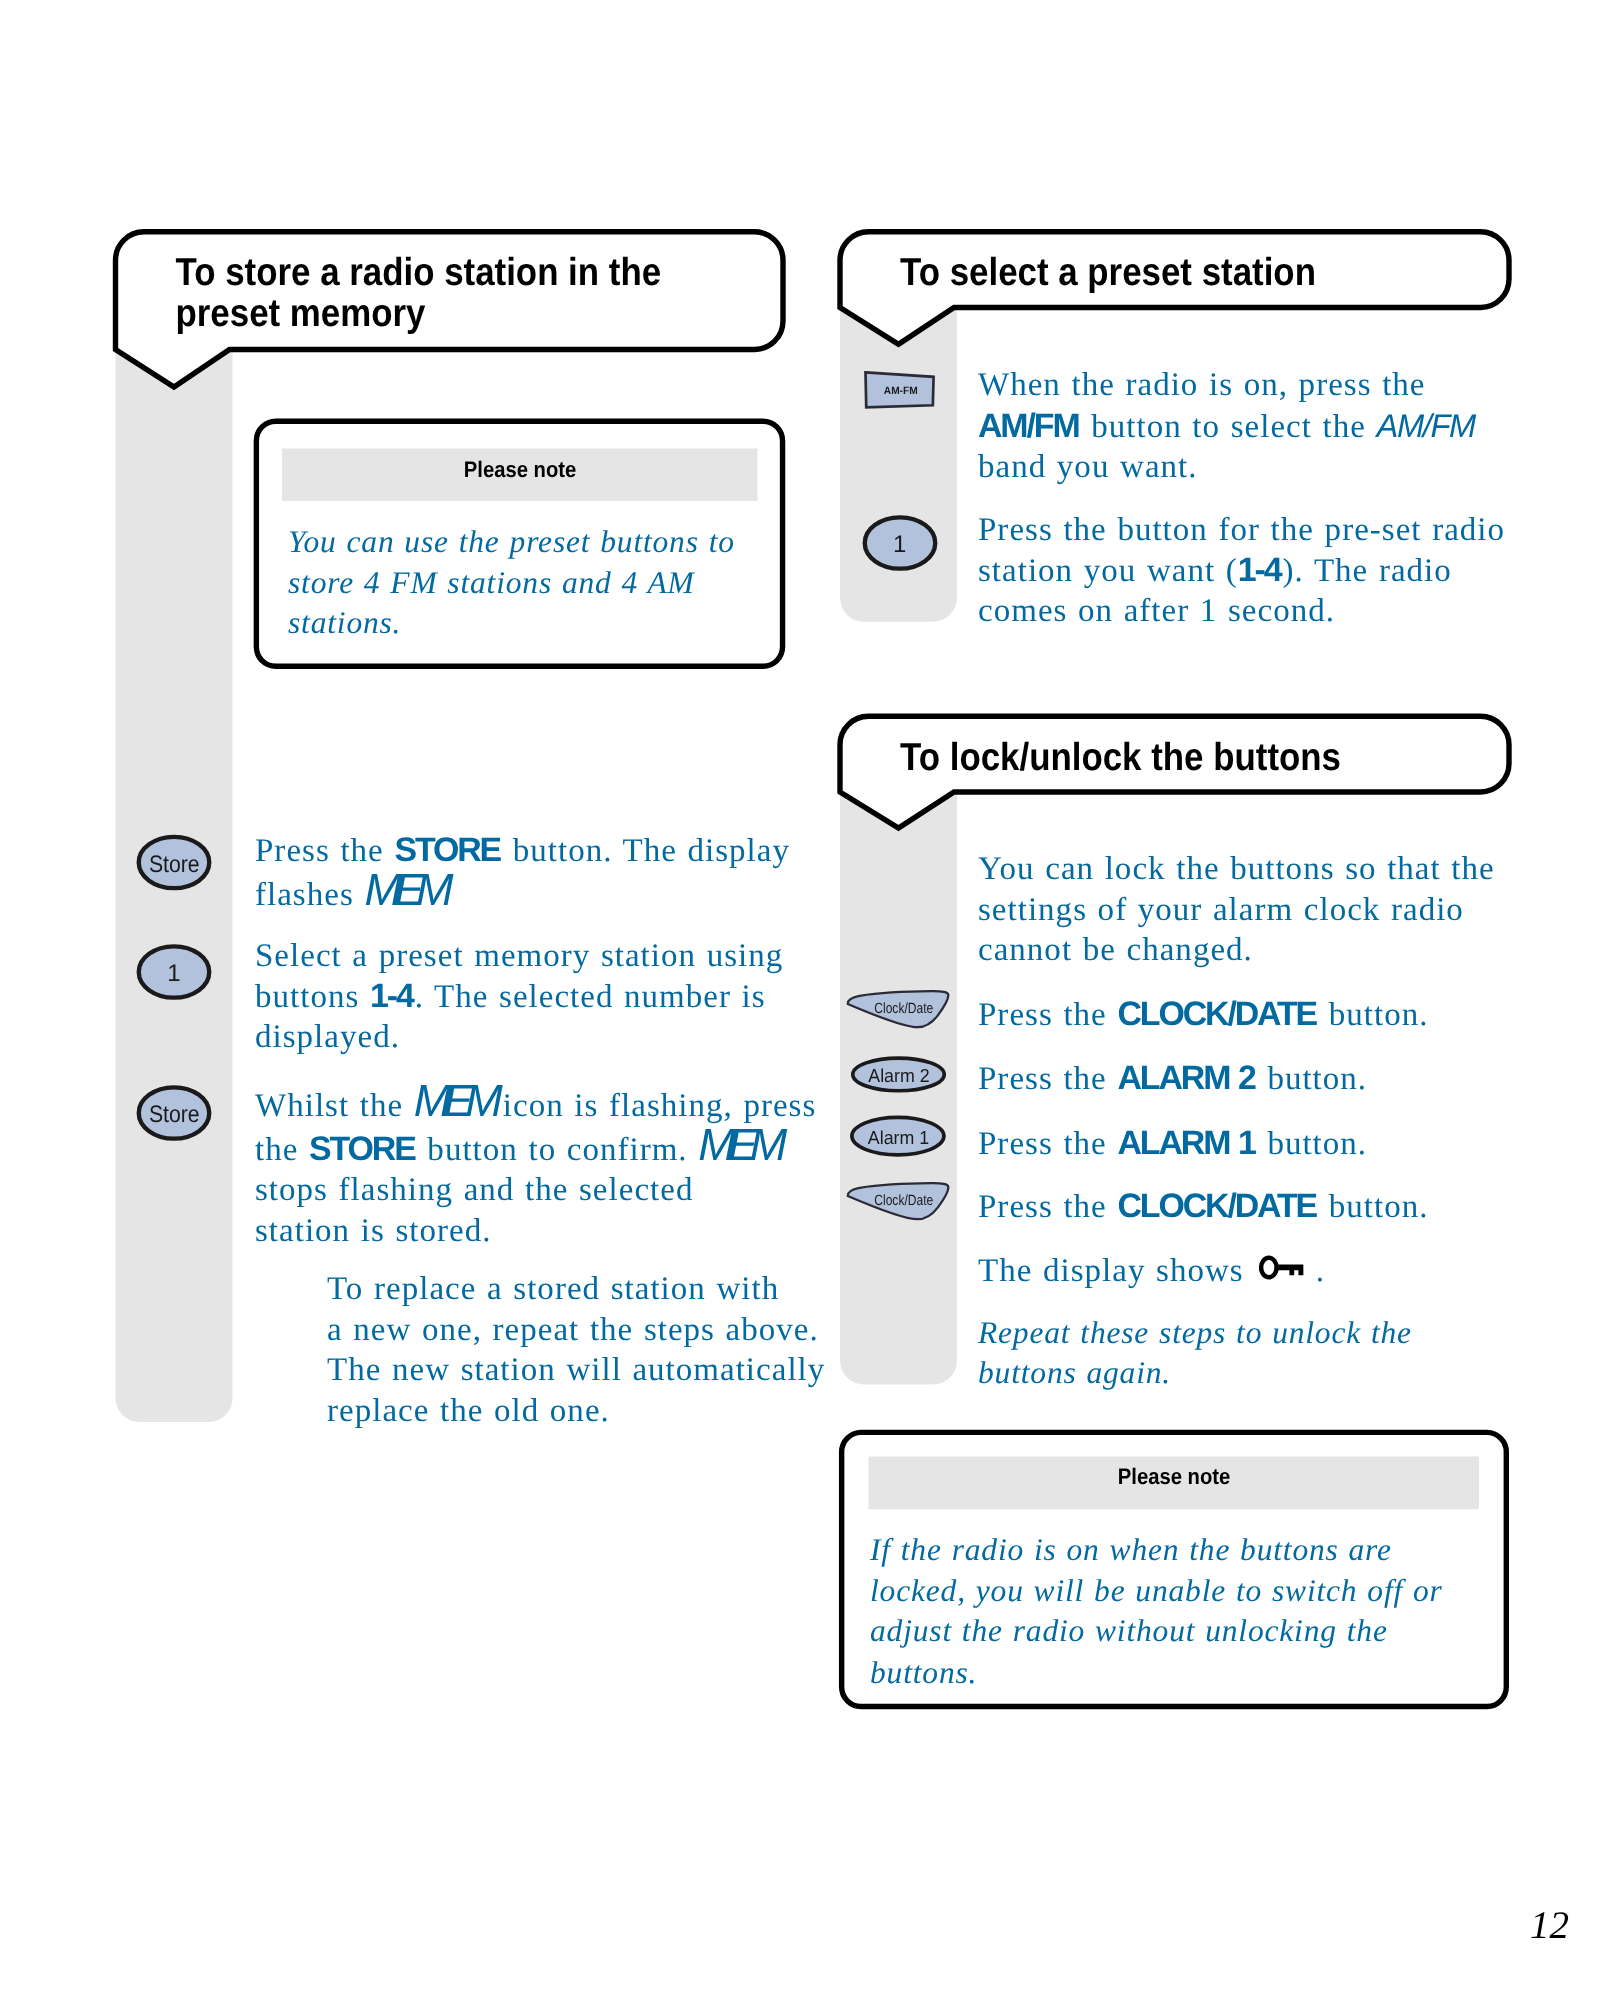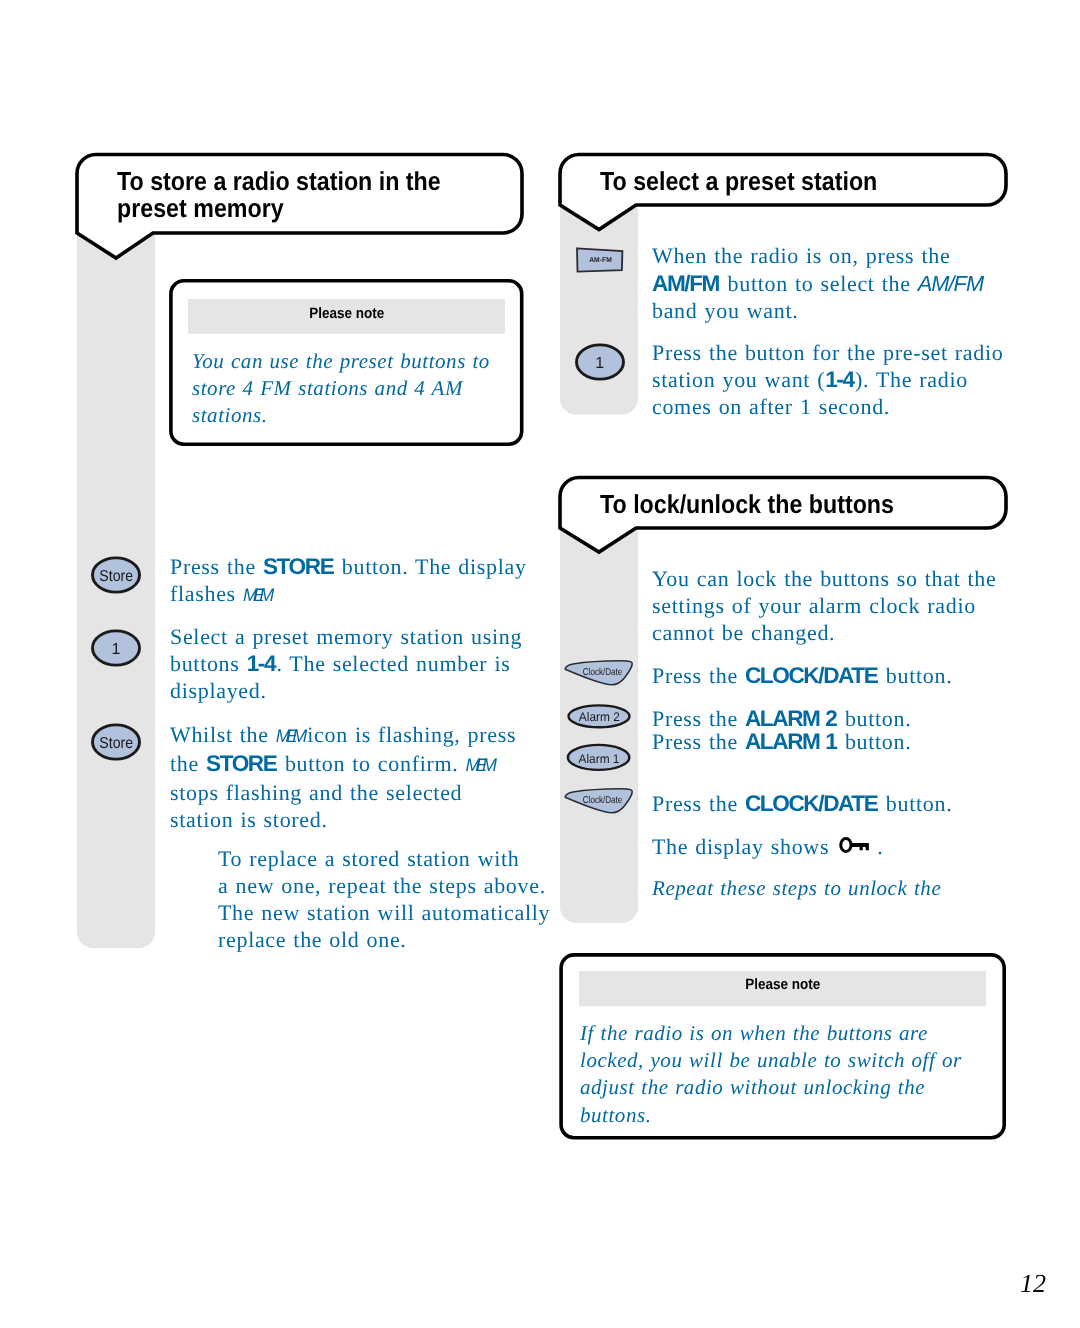--- a/index.html
+++ b/index.html
@@ -6,21 +6,21 @@
   body{width:1080px;height:1328px;font-family:"Liberation Serif",serif;position:relative;overflow:hidden;}
   .page{position:absolute;left:0;top:0;width:904px;height:1328px;}
   svg.lyr{position:absolute;left:0;top:0;width:1080px;height:1328px;overflow:visible;}
   .abs{position:absolute;}
   .htitle{font-family:"Liberation Sans",sans-serif;font-weight:bold;font-size:26px;line-height:27.5px;color:#000;white-space:nowrap;transform:scaleX(0.894);transform-origin:left top;}
   .notehead{font-family:"Liberation Sans",sans-serif;font-weight:bold;font-size:15px;text-align:center;}
   .notehead>span{display:inline-block;transform:scaleX(0.90);}
   .body{font-family:"Liberation Serif",serif;font-size:22px;line-height:27.2px;word-spacing:0.9px;letter-spacing:0.68px;color:#0369a1;}
   .ital{font-style:italic;font-size:21px;word-spacing:0.8px;letter-spacing:0.55px;}
   .ln{white-space:pre;}
-  .mem{font-family:"Liberation Sans",sans-serif;font-style:italic;font-weight:normal;font-size:18px;letter-spacing:-5.3px;padding-right:5.3px;}
+  .mem{font-family:"Liberation Sans",sans-serif;font-style:italic;font-weight:normal;font-size:30px;letter-spacing:-5.3px;padding-right:5.3px;}
   .memw{font-family:"Liberation Sans",sans-serif;font-style:italic;font-weight:normal;font-size:21.8px;letter-spacing:-0.95px;padding-right:0.95px;}
   .sb{font-family:"Liberation Sans",sans-serif;font-weight:bold;font-size:22.6px;letter-spacing:-1.4px;padding-right:1.4px;}
   .btnlabel{font-family:"Liberation Sans",sans-serif;font-size:11px;fill:#1a1a1a;text-anchor:middle;}
   .pageno{font-family:"Liberation Serif",serif;font-style:italic;font-size:26px;}
 </style>
 </head>
 <body>
 
 <div class="page">
 
@@ -117,29 +117,30 @@
       <div class="ln">You can lock the buttons so that the</div>
       <div class="ln">settings of your alarm clock radio</div>
       <div class="ln">cannot be changed.</div>
     </div>
   <div class="abs body" style="left:652px;top:662px;">
       <div class="ln"><span>Press the </span><span class="sb">CLOCK/DATE</span><span> button.</span></div>
     </div>
   <div class="abs body" style="left:652px;top:704.7px;">
       <div class="ln"><span>Press the </span><span class="sb">ALARM 2</span><span> button.</span></div>
     </div>
-  <div class="abs body" style="left:652px;top:728px;">
+  <div class="abs body" style="left:652px;top:748px;">
       <div class="ln"><span>Press the </span><span class="sb">ALARM 1</span><span> button.</span></div>
     </div>
   <div class="abs body" style="left:652px;top:790px;">
       <div class="ln"><span>Press the </span><span class="sb">CLOCK/DATE</span><span> button.</span></div>
     </div>
   <div class="abs body" style="left:652px;top:833px;white-space:nowrap;"><span>The display shows</span><span style="display:inline-block;width:48px;"></span><span>.</span></div>
   <div class="abs body ital" style="left:652px;top:875px;">
       <div class="ln">Repeat these steps to unlock the</div>
+      <div class="ln">buttons again.</div>
     </div>
 
   <div class="abs notehead" style="left:578px;top:976px;width:410px;"><span>Please note</span></div>
   <div class="abs body ital" style="left:580px;top:1020px;">
       <div class="ln">If the radio is on when the buttons are</div>
       <div class="ln">locked, you will be unable to switch off or</div>
       <div class="ln">adjust the radio without unlocking the</div>
       <div class="ln">buttons.</div>
     </div>
 

